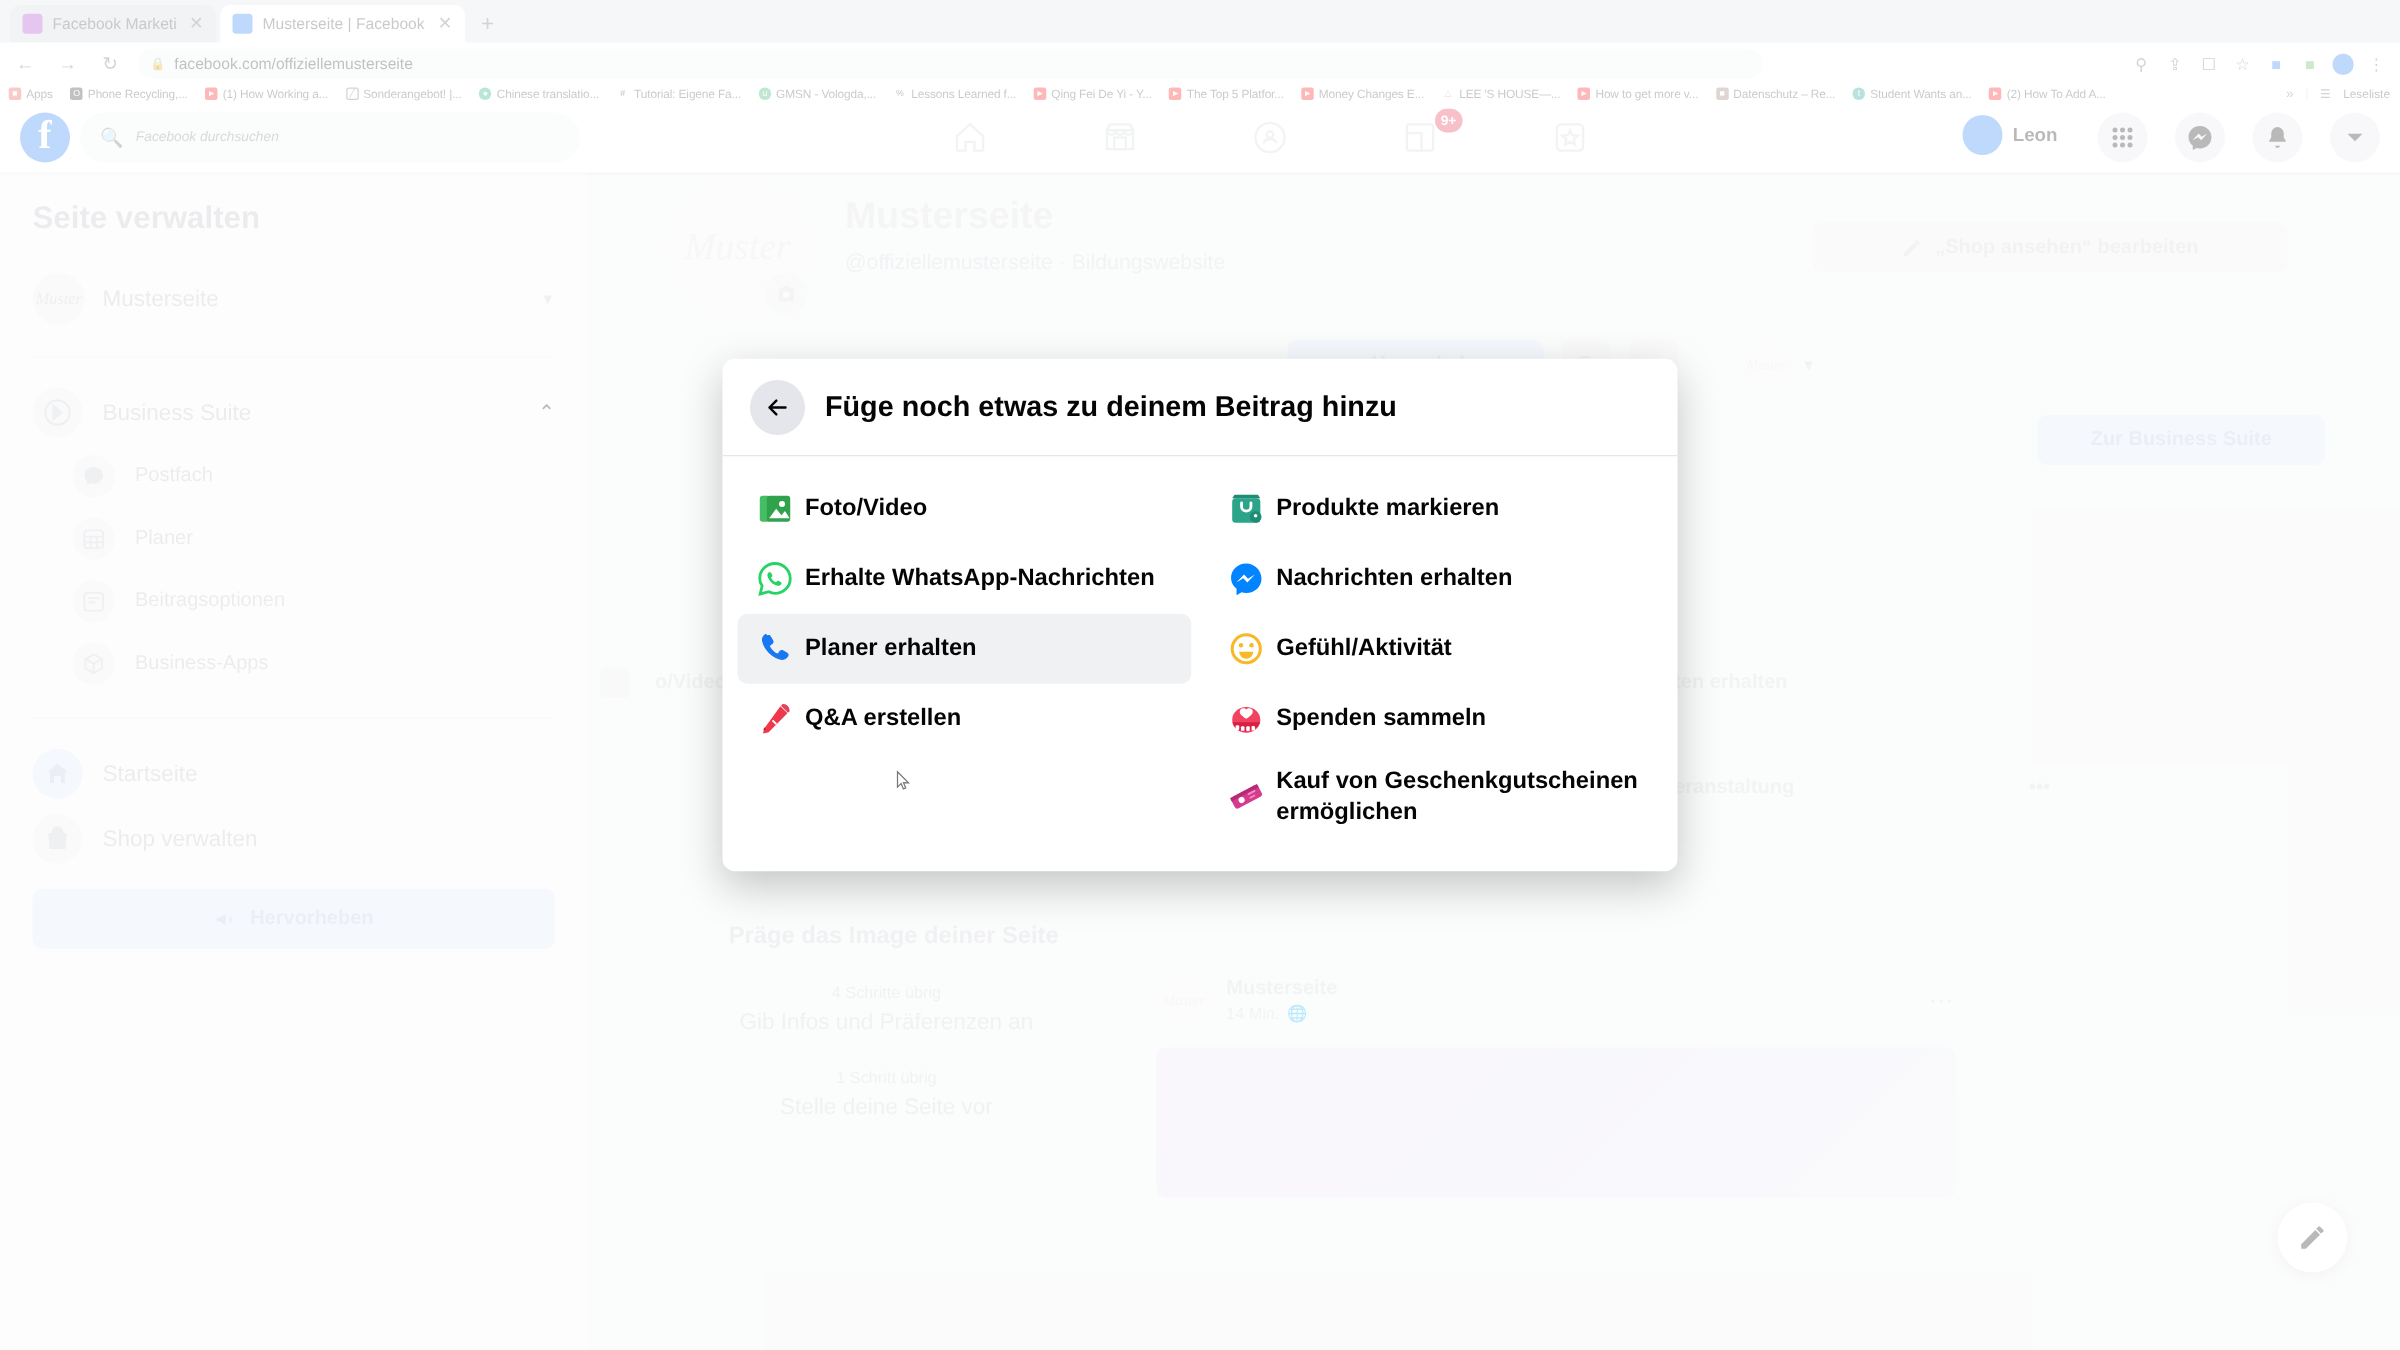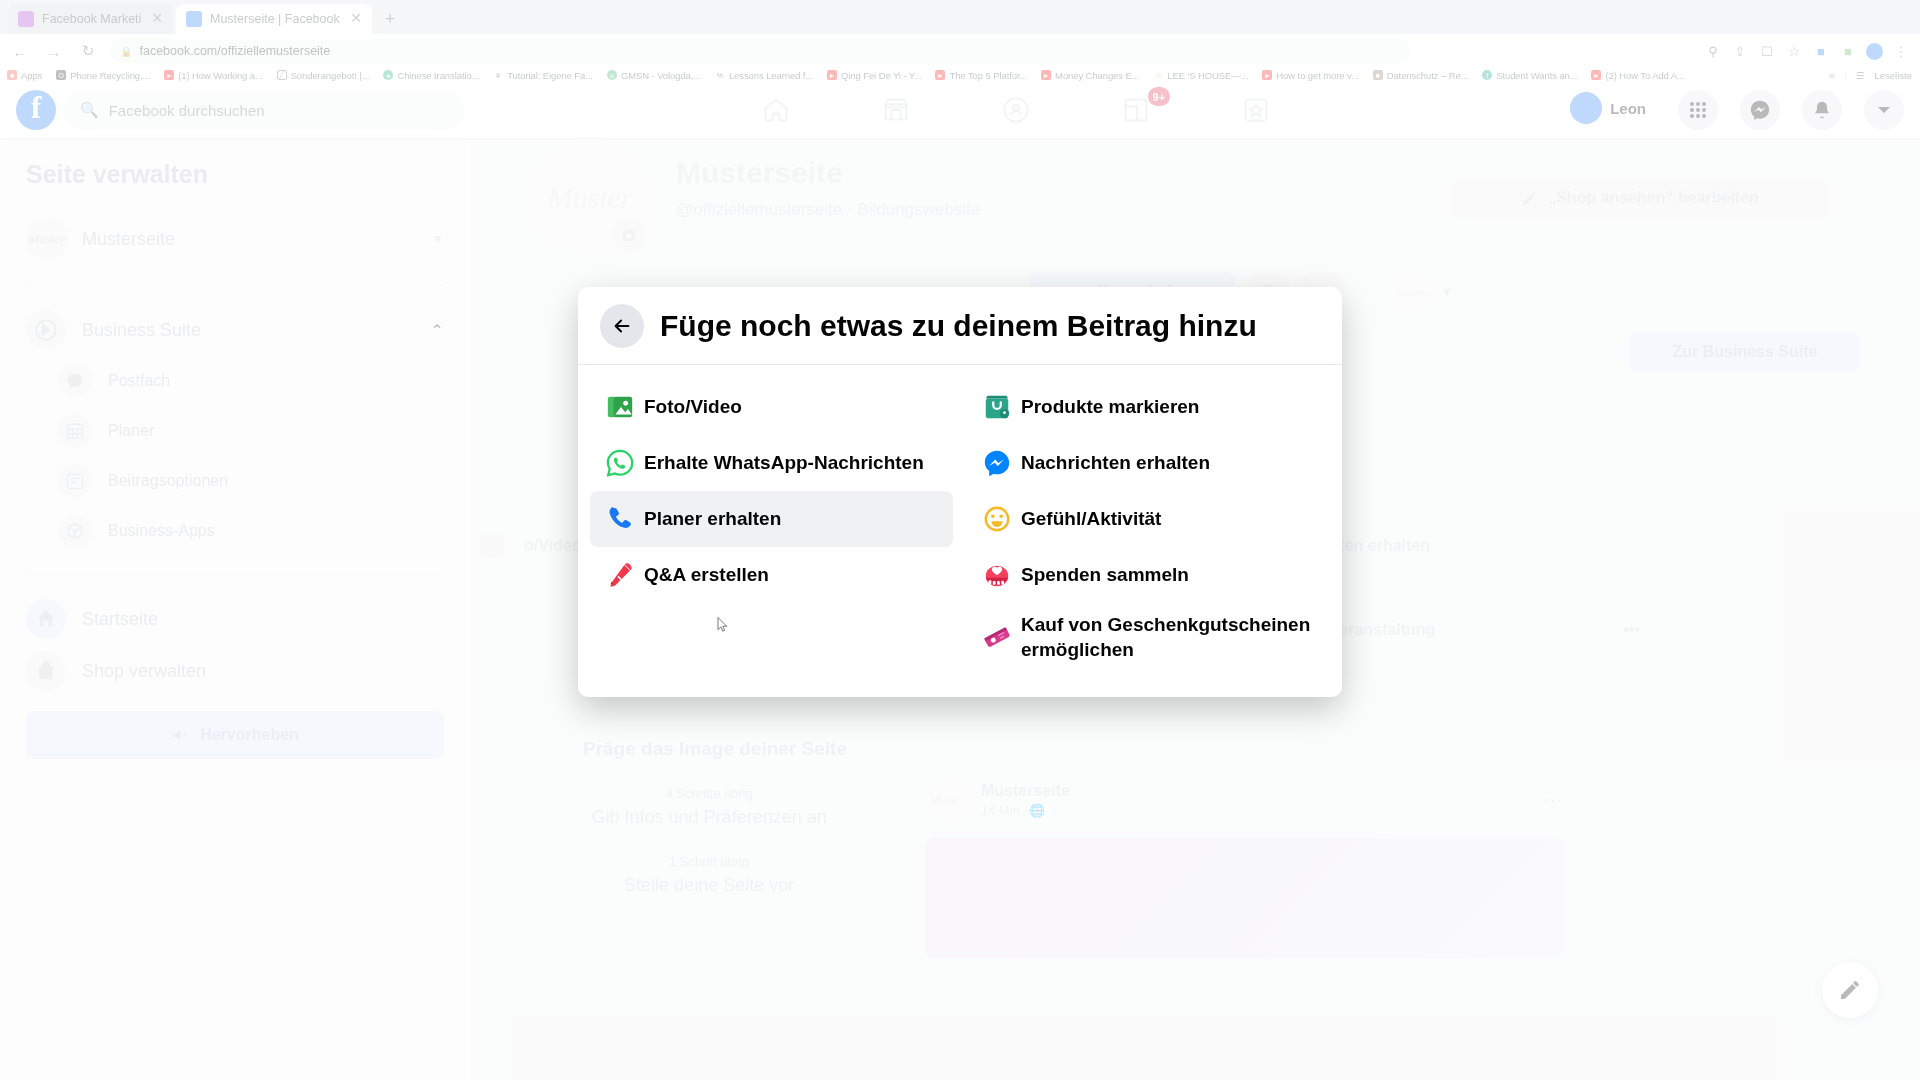--- a/index.html
+++ b/index.html
@@ -50,22 +50,22 @@
   .fb { position:absolute; left:0; top:82px; width:1920px; height:998px; background:#f0f2f5; }
 
   .fbtop { position:absolute; left:0; top:0; width:1920px; height:56px; background:#ffffff;
            display:flex; align-items:center; box-shadow:0 1px 2px rgba(0,0,0,.10); z-index:5; }
   .fb-logo { width:40px; height:40px; border-radius:50%; background:#1877f2; margin-left:16px;
              color:#fff; font-size:32px; font-weight:bold; font-family:"Liberation Serif", serif;
              display:flex; align-items:center; justify-content:center; line-height:1; padding-bottom:6px; }
   .fb-search { margin-left:8px; height:40px; width:400px; background:#f0f2f5; border-radius:20px;
                display:flex; align-items:center; padding:0 16px; gap:10px; }
   .fb-search .sico { color:#65676b; font-size:15px; }
-  .fb-search input { border:0; background:transparent; outline:none; font-size:15px; color:#65676b;
-                     font-family:"Liberation Sans", sans-serif; width:100%; }
+  .fb-search input { border:0; background:transparent; outline:none; font-size:11px; color:#65676b;
+                     font-family:"Liberation Sans", sans-serif; width:100%;font-style:italic; }
   .fb-nav { display:flex; align-items:center; gap:8px; margin-left:auto; margin-right:auto; }
   .fb-nav-item { width:112px; height:48px; display:flex; align-items:center; justify-content:center;
                  border-radius:8px; color:#65676b; position:relative; }
   .badge { position:absolute; top:1px; right:22px; min-width:22px; height:19px; border-radius:10px;
            background:#e41e3f; color:#fff; font-size:11px; font-weight:bold;
            display:flex; align-items:center; justify-content:center; padding:0 5px; }
   .fb-right { display:flex; align-items:flex-start; gap:22px; margin-right:16px; }
   .profile-chip { display:flex; align-items:center; gap:8px; padding:2px 10px 2px 2px; border-radius:20px; }
   .profile-chip .pimg { width:32px; height:32px; border-radius:50%; background:#1877f2; position:relative; overflow:hidden; display:block; }
   .profile-chip .pname { font-size:15px; font-weight:bold; color:#050505; }
@@ -157,21 +157,21 @@
                 display:flex; align-items:center; justify-content:center; color:#050505; }
 
   
   .scrim { position:absolute; left:0; top:0; width:1920px; height:1080px; background:rgba(255,255,255,0.72); z-index:20; }
   .modal { position:absolute; left:578px; top:287px; width:764px; border-radius:10px;
            background:#ffffff; box-shadow:0 12px 34px rgba(0,0,0,.22); z-index:25; overflow:hidden; }
   .modal-head { height:78px; display:flex; align-items:center; gap:16px; padding:0 22px;
                 border-bottom:1px solid #e4e6eb; }
   .backbtn { width:44px; height:44px; border-radius:50%; background:#e4e6eb;
              display:flex; align-items:center; justify-content:center; color:#050505; }
-  .modal-title { font-size:30px; font-weight:bold; color:#050505; }
+  .modal-title { font-size:23px; font-weight:bold; color:#050505; }
   .modal-body { display:grid; grid-template-columns:1fr 1fr; column-gap:14px; padding:14px 12px 26px 12px; }
   .mcol { display:flex; flex-direction:column; }
   .mitem { display:flex; align-items:center; gap:8px; min-height:56px; padding:9px 14px;
            border-radius:8px; }
   .mitem.hover { background:#f0f1f3; }
   .mitem .mlabel { font-size:19px; font-weight:bold; color:#050505; line-height:1.32; }
   .micon { width:32px; height:32px; flex:0 0 32px; display:flex; align-items:center; justify-content:center; }
   .cursor { position:absolute; left:716px; top:616px; width:16px; height:18px; z-index:30; }
 </style>
 </head>

